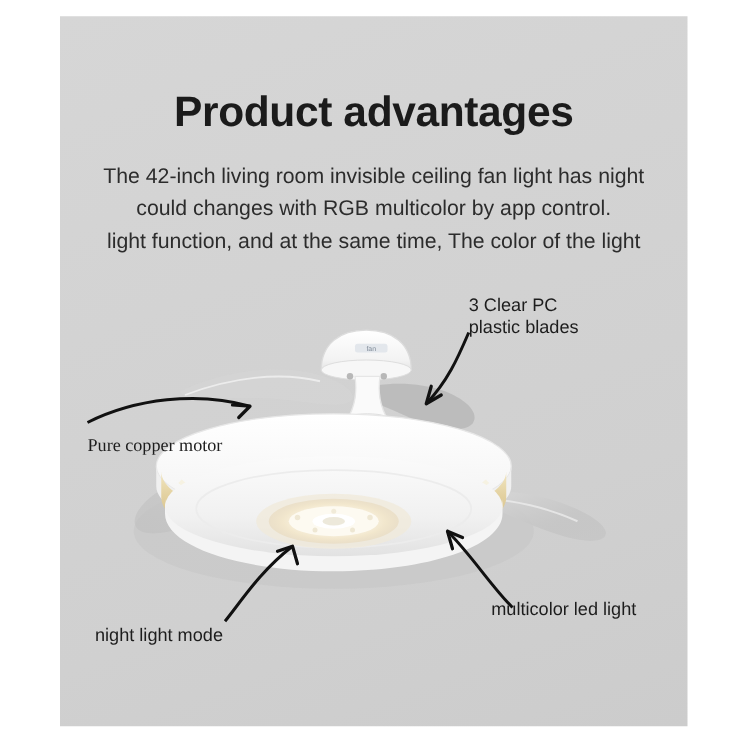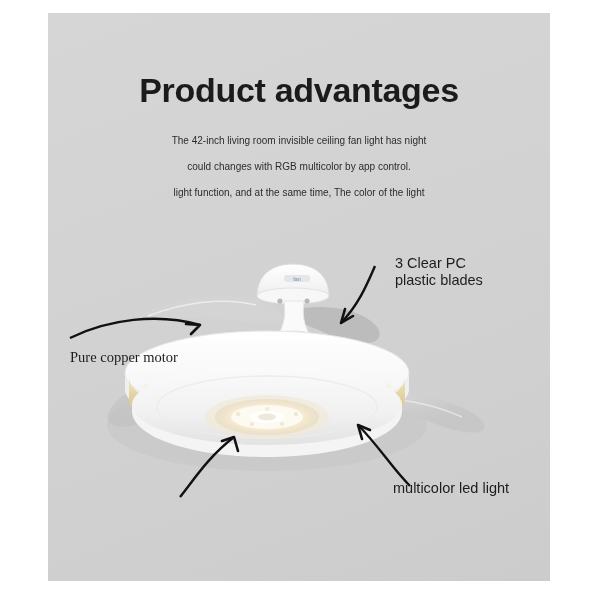--- a/index.html
+++ b/index.html
@@ -40,21 +40,21 @@
     font-weight: bold;
     color: #1b1b1b;
     letter-spacing: -0.3px;
   }
   #description {
     position: absolute;
     left: 16px;
     top: 115px;
     width: 470px;
     text-align: center;
-    font-size: 10px;
+    font-size: 17px;
     line-height: 26px;
     color: #2c2c2c;
   }
   #description div { white-space: nowrap; }
 
   
   #product {
     position: absolute;
     left: 0;
     top: 0;
@@ -64,21 +64,21 @@
   #product svg { display: block; }
 
   
   .callout {
     position: absolute;
     font-size: 14.5px;
     line-height: 17px;
     color: #1d1d1d;
     white-space: pre-line;
   }
-  #label-blades   { left: 327px; top: 242px; margin-left: 20px; }
+  #label-blades   { left: 327px; top: 224px; }
   #label-motor    { left: 22px;  top: 336px; font-family: Liberation Serif, serif; }
   #label-night    { left: 28px;  top: 488px; }
   #label-led      { left: 345px; top: 467px; text-align: right; }
 </style>
 </head>
 <body>
 
 <div id="page">
 
   <div id="panel">
@@ -224,17 +224,18 @@
           <path d="M 310 412 L 314 426 M 310 412 L 322 417" stroke-width="2.6" stroke-linecap="round"></path>
         </g>
       </svg>
     </div>
 
     <div class="callout" id="label-blades">3 Clear PC
 plastic blades</div>
 
     <div class="callout" id="label-motor">Pure copper motor</div>
 
+    <div class="callout" id="label-night">night light mode</div>
 
     <div class="callout" id="label-led">multicolor led light</div>
 
   </div>
 </div>
 
 </body></html>

